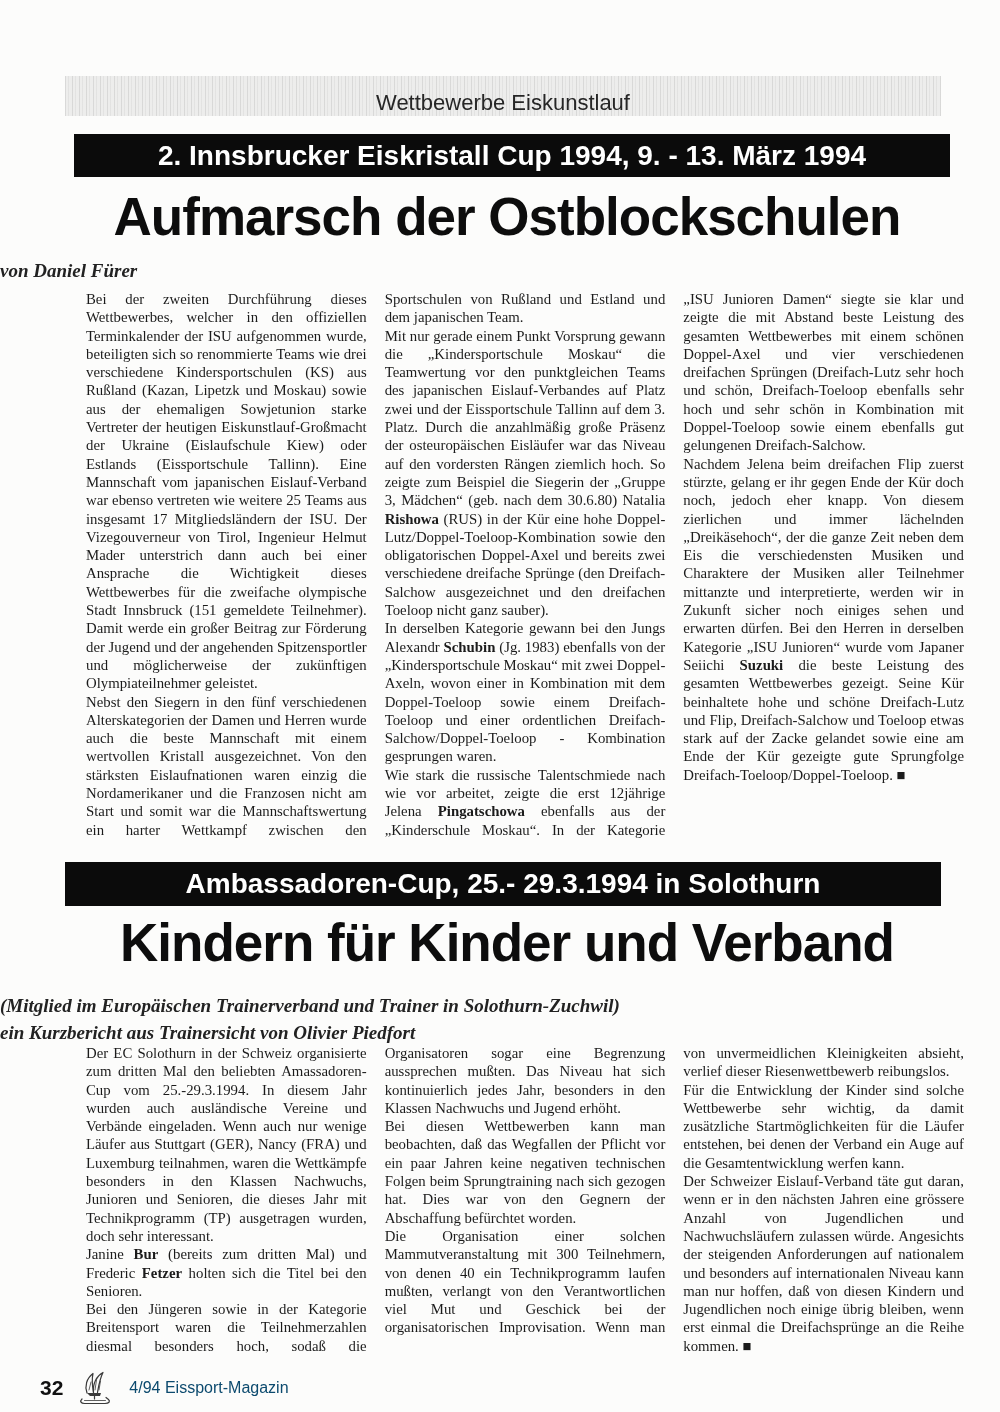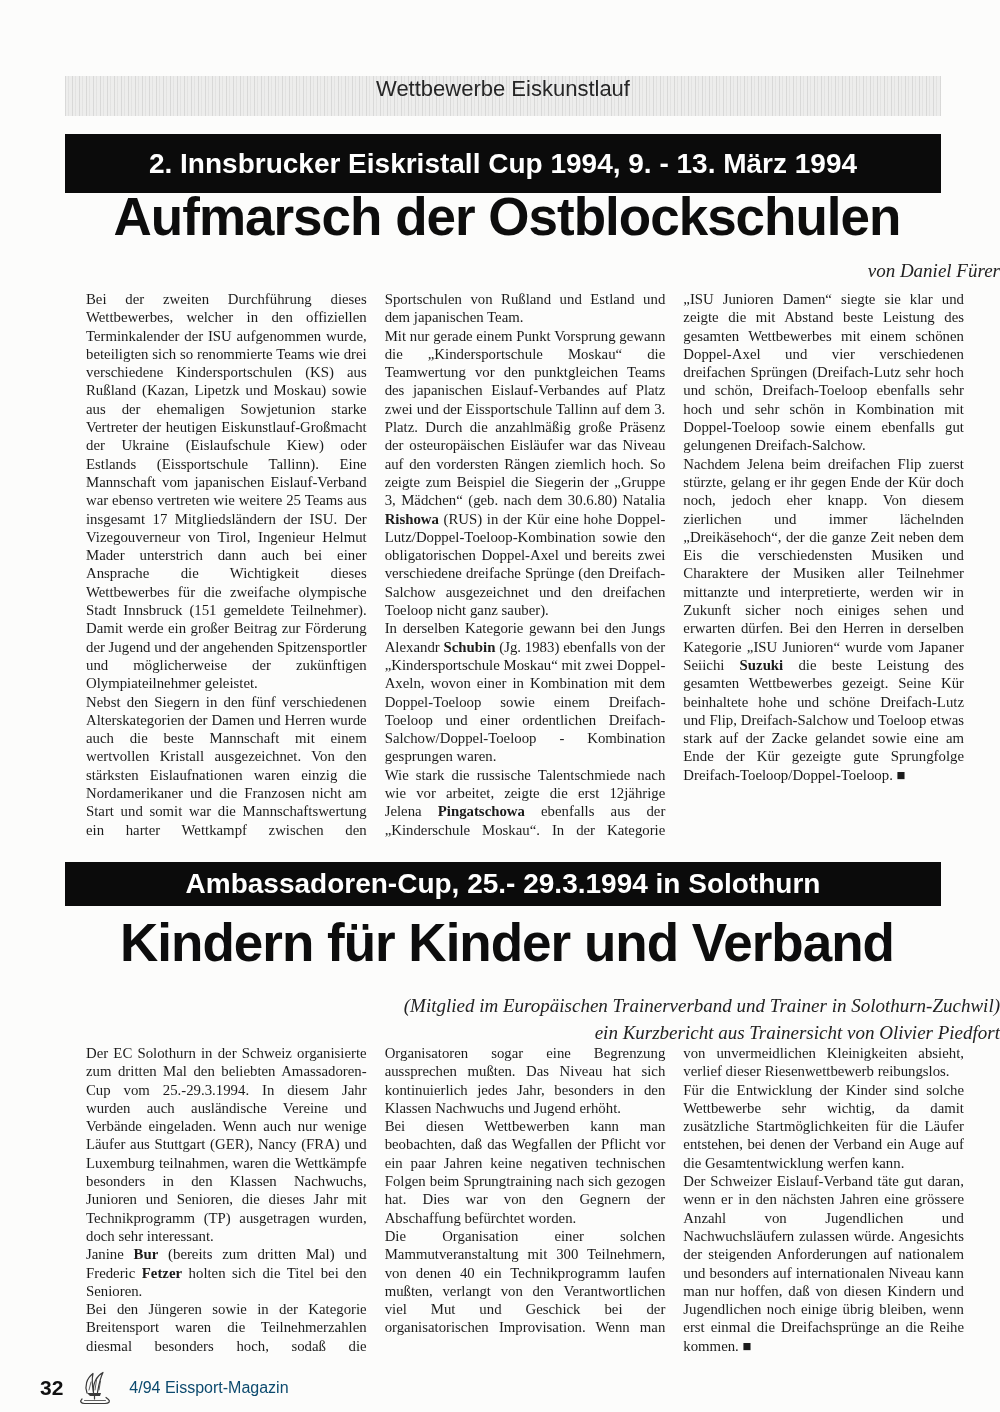--- a/index.html
+++ b/index.html
@@ -7,45 +7,45 @@
     position:relative; width:1000px; height:1412px;
     background:#fcfcfb; overflow:hidden;
     font-family:"Liberation Serif", serif; color:#1b1b1b;
   }
   .kicker-bar {
     position:absolute; left:65px; top:76px; width:876px; height:40px;
     background-color:#ededec;
     background-image:repeating-linear-gradient(90deg,
       rgba(110,110,110,0.16) 0 1px, rgba(0,0,0,0) 1px 3px,
       rgba(150,150,150,0.12) 3px 4px, rgba(0,0,0,0) 4px 7px);
-    display:flex; align-items:flex-start; justify-content:center;
+    display:flex; align-items:flex-end; justify-content:center;
   }
   .kicker-text {
     font-family:"Liberation Sans", sans-serif; font-size:22px; color:#262626;
   }
   .banner {
     position:absolute; left:65px; width:876px; background:#0b0b0b;
     display:flex; align-items:center; justify-content:center;
   }
-  .banner1 { top:134px; height:59px; }
+  .banner1 { top:134px; height:43px;margin-left:9px; }
   .banner2 { top:862px; height:44px; }
   .banner-text {
     font-family:"Liberation Sans", sans-serif; font-weight:700;
     font-size:28px; color:#ffffff; letter-spacing:0px; white-space:nowrap;
   }
   .headline {
     position:absolute; left:0; width:1000px; margin:0; text-align:center;
     font-family:"Liberation Sans", sans-serif; font-weight:700;
     font-size:53px; letter-spacing:-1px; color:#0d0d0d; line-height:1.1;padding-left:7px;
   }
   .headline1 { top:188px; }
   .headline2 { top:914px; }
   .byline {
-    position:absolute; left:0; width:1000px; text-align:right;
-    font-style:italic; font-size:19px; color:#222;
+    position:absolute; left:0; width:1000px; text-align:left;
+    font-style:italic; font-size:19px; color:#222;font-weight:bold;
   }
   .byline1 { top:260px; }
   .byline2 { top:992px; line-height:27px; }
   .body-cols {
     position:absolute; left:62px; width:878px;
     column-count:3; column-gap:18px; column-fill:auto;
     font-size:14.8px; line-height:18.3px; text-align:justify;
     overflow:hidden; hyphens:auto;margin-left:24px; -webkit-hyphens:auto;
   }
   .body-cols p { margin:0; }

